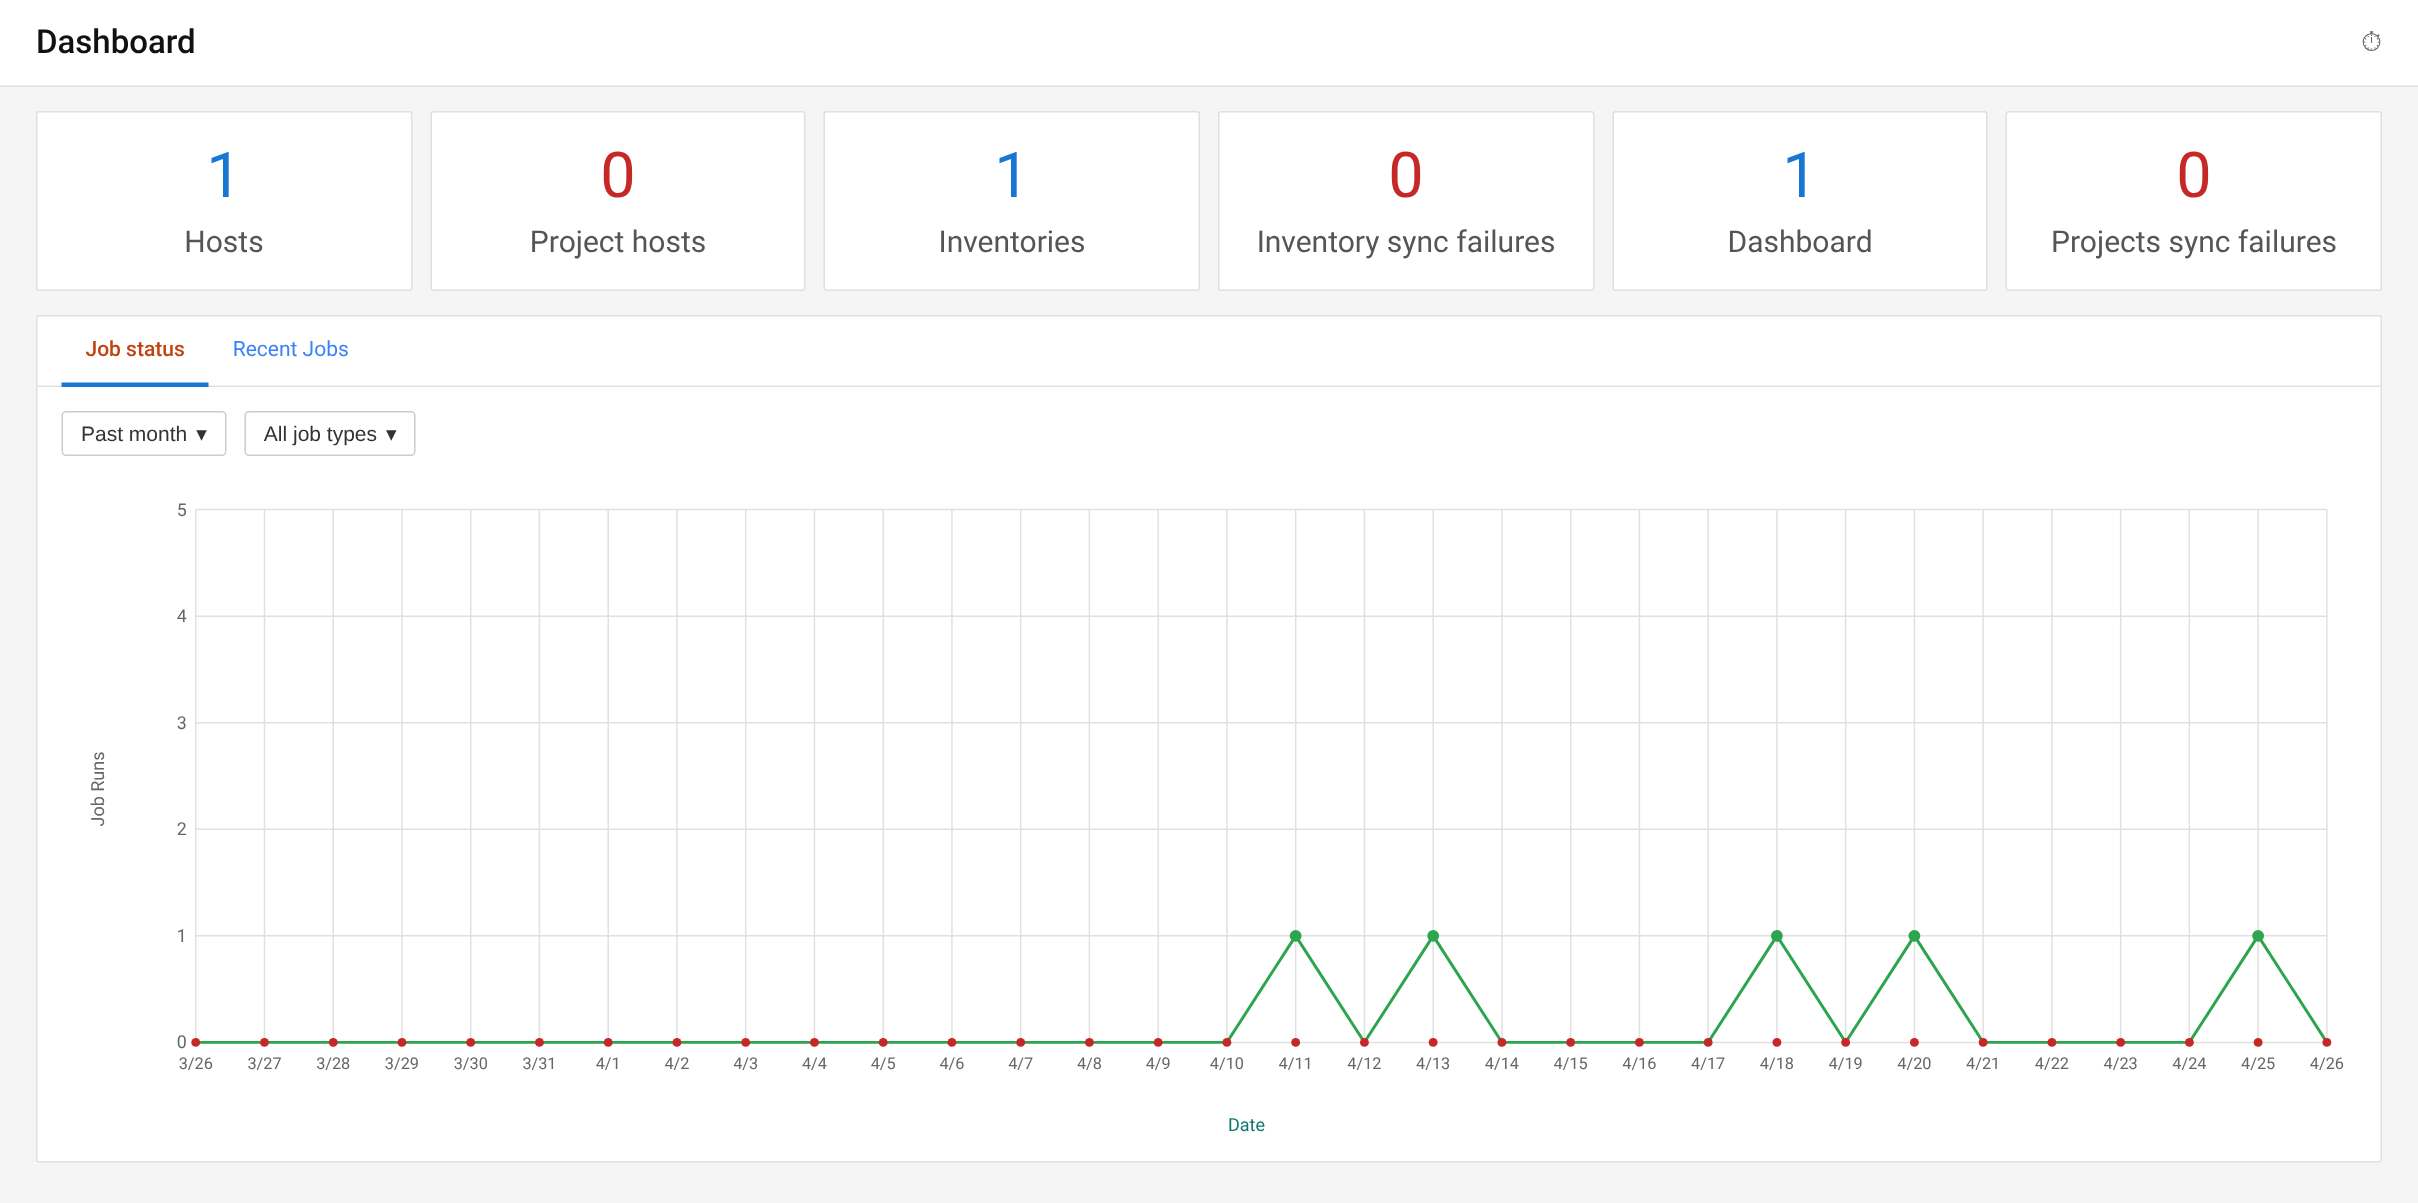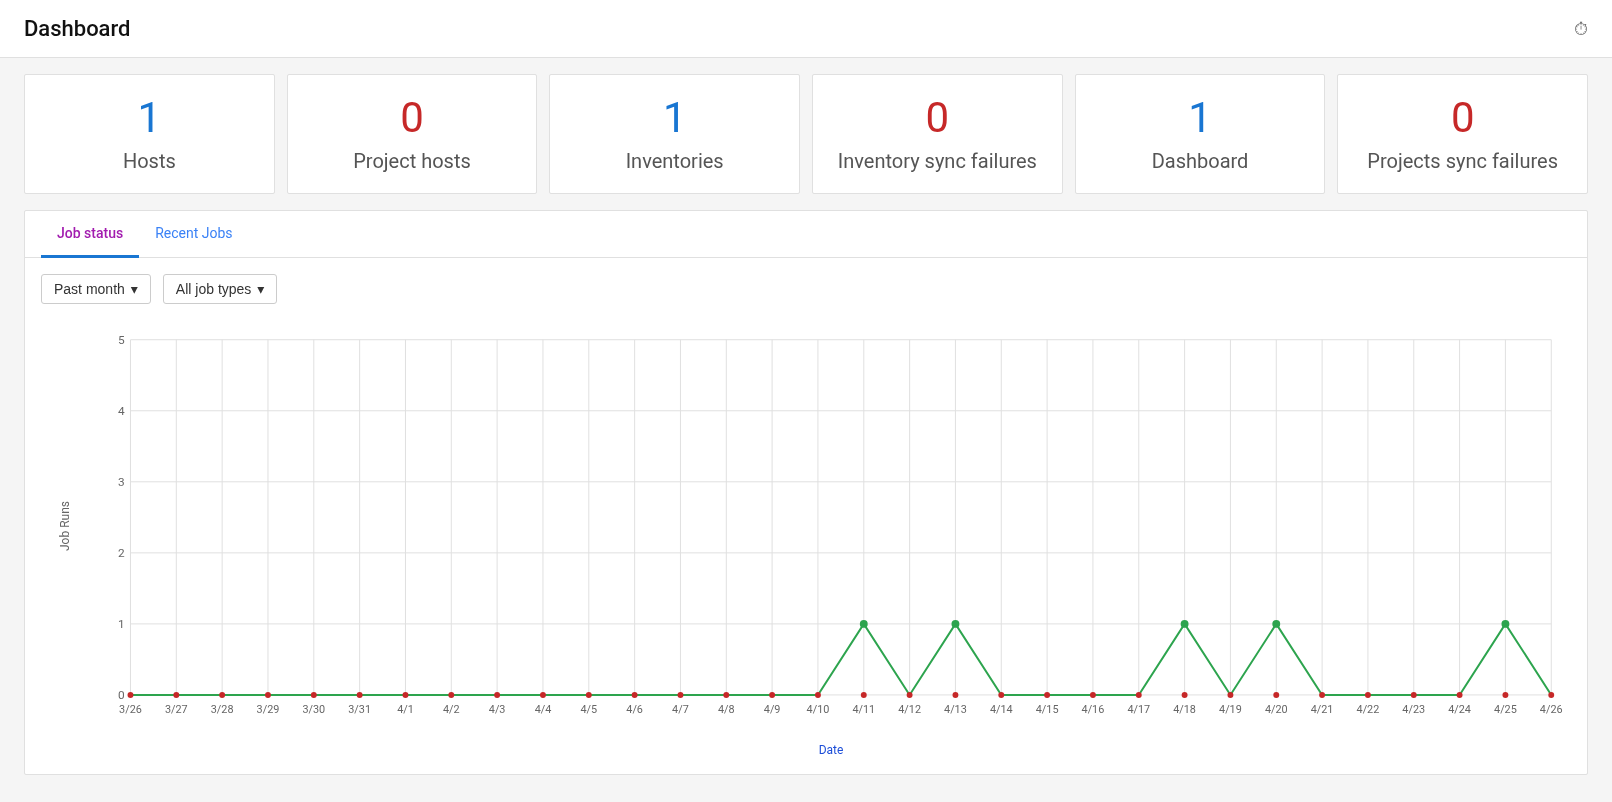--- a/index.html
+++ b/index.html
@@ -68,21 +68,21 @@
     }
     .tab {
       padding: 14px 16px;
       font-size: 14px;
       color: #3b82f6;
       cursor: pointer;
       border-bottom: 3px solid transparent;
       margin-bottom: -1px;
     }
     .tab.active {
-      color: #a21caf;
+      color: #c2410c;
       border-bottom-color: #1976d2;
       font-weight: 500;
     }
 
     .chart-controls {
       display: flex;
       gap: 12px;
       padding: 16px;
     }
     .dropdown-btn {
@@ -273,16 +273,16 @@
             <circle cx="1247.741935483871" cy="380" r="3" fill="#c62828"></circle>
             <circle cx="1294.1935483870968" cy="380" r="3" fill="#c62828"></circle>
             <circle cx="1340.6451612903227" cy="380" r="3" fill="#c62828"></circle>
             <circle cx="1387.0967741935485" cy="380" r="3" fill="#c62828"></circle>
             <circle cx="1433.5483870967741" cy="380" r="3" fill="#c62828"></circle>
             <circle cx="1480" cy="380" r="3" fill="#c62828"></circle>
           </svg>
       </div>
     </div>
     <div style="text-align:center; margin-top:4px; margin-left:50px;">
-      <span style="font-size:12px; color:#1d4ed8;">Date</span>
+      <span style="font-size:12px; color:#0f766e;">Date</span>
     </div>
   </div>
 </div>
 
 </body></html>

